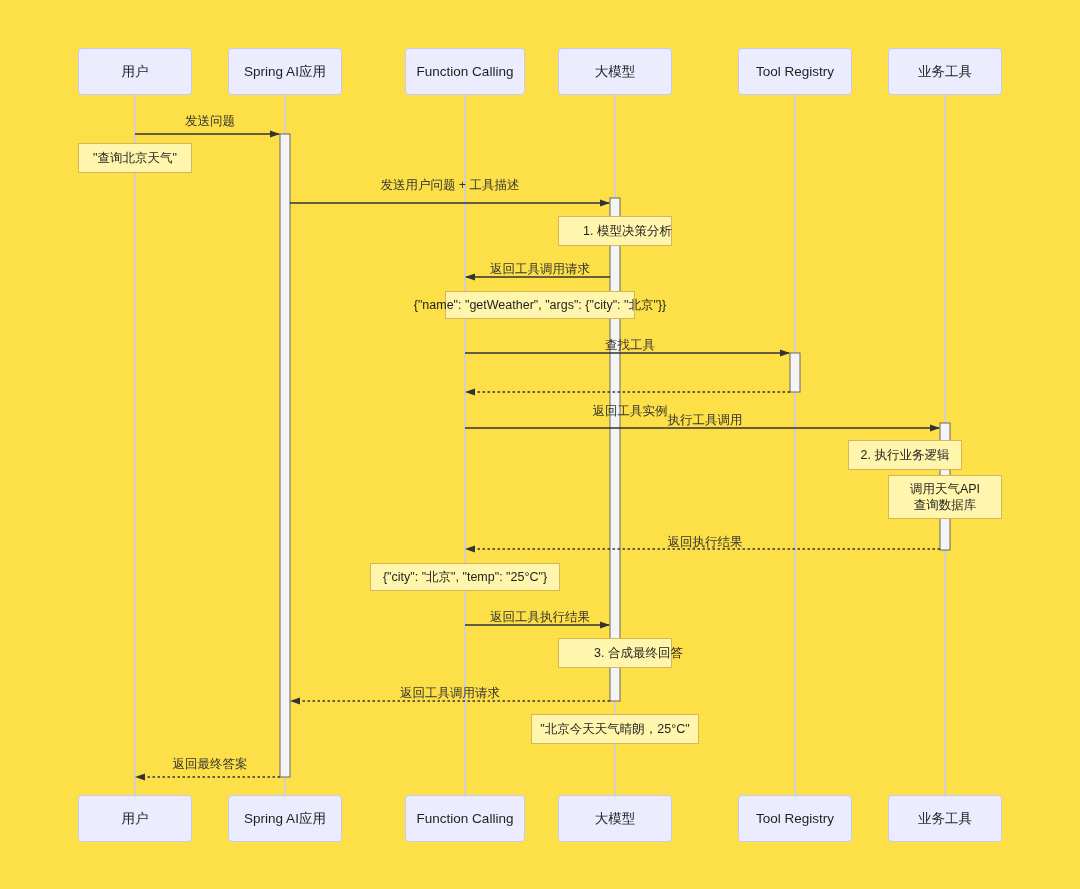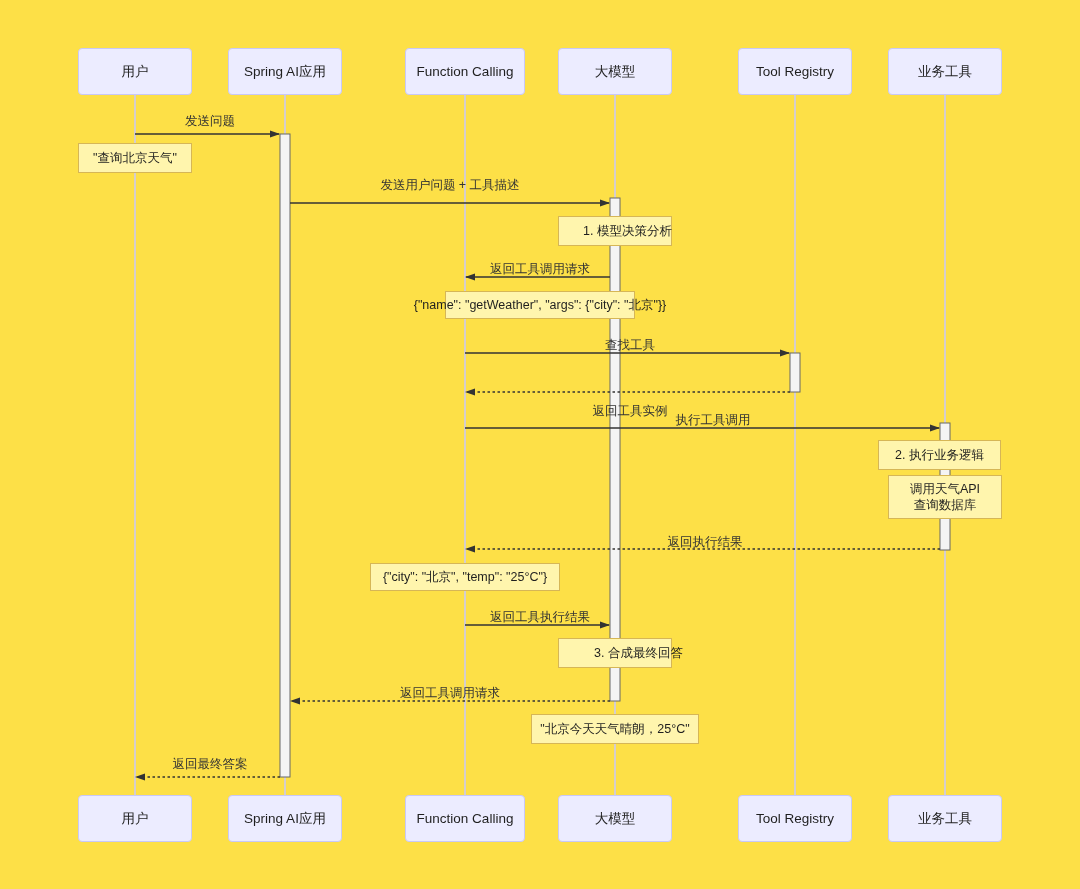--- a/index.html
+++ b/index.html
@@ -137,38 +137,38 @@
         <span>业务工具</span>
       </div>
     </div>
 
   <div id="labels-layer">
       <div class="msg-label" style="left: 210px; top: 113px;">发送问题</div>
       <div class="msg-label" style="left: 450px; top: 177px;">发送用户问题 + 工具描述</div>
       <div class="msg-label" style="left: 540px; top: 261px;">返回工具调用请求</div>
       <div class="msg-label" style="left: 630px; top: 337px;">查找工具</div>
       <div class="msg-label" style="left: 630px; top: 375px; margin-top: 28px;">返回工具实例</div>
-      <div class="msg-label" style="left: 705px; top: 412px; margin-left: 8px;">执行工具调用</div>
+      <div class="msg-label" style="left: 705px; top: 412px;">执行工具调用</div>
       <div class="msg-label" style="left: 705px; top: 534px;">返回执行结果</div>
       <div class="msg-label" style="left: 540px; top: 609px;">返回工具执行结果</div>
       <div class="msg-label" style="left: 450px; top: 685px;">返回工具调用请求</div>
       <div class="msg-label" style="left: 210px; top: 756px;">返回最终答案</div>
     </div>
 
   <div id="notes-layer">
       <div class="note" style="left: 78px; top: 143px; width: 114px; height: 30px;">
         <span>"查询北京天气"</span>
       </div>
       <div class="note" style="left: 558px; top: 216px; width: 114px; height: 30px; padding-left: 25px;">
         <span>1. 模型决策分析</span>
       </div>
       <div class="note" style="left: 445px; top: 291px; width: 190px; height: 28px;">
         <span class="overflow-text">{"name": "getWeather", "args": {"city": "北京"}}</span>
       </div>
-      <div class="note" style="left: 878px; top: 440px; width: 123px; height: 30px;">
+      <div class="note" style="left: 848px; top: 440px; width: 114px; height: 30px;">
         <span>2. 执行业务逻辑</span>
       </div>
       <div class="note multiline" style="left: 888px; top: 475px; width: 114px; height: 44px;">
         <span>调用天气API</span>
         <span>查询数据库</span>
       </div>
       <div class="note" style="left: 370px; top: 563px; width: 190px; height: 28px;">
         <span>{"city": "北京", "temp": "25°C"}</span>
       </div>
       <div class="note" style="left: 558px; top: 638px; width: 114px; height: 30px; padding-left: 47px;">

